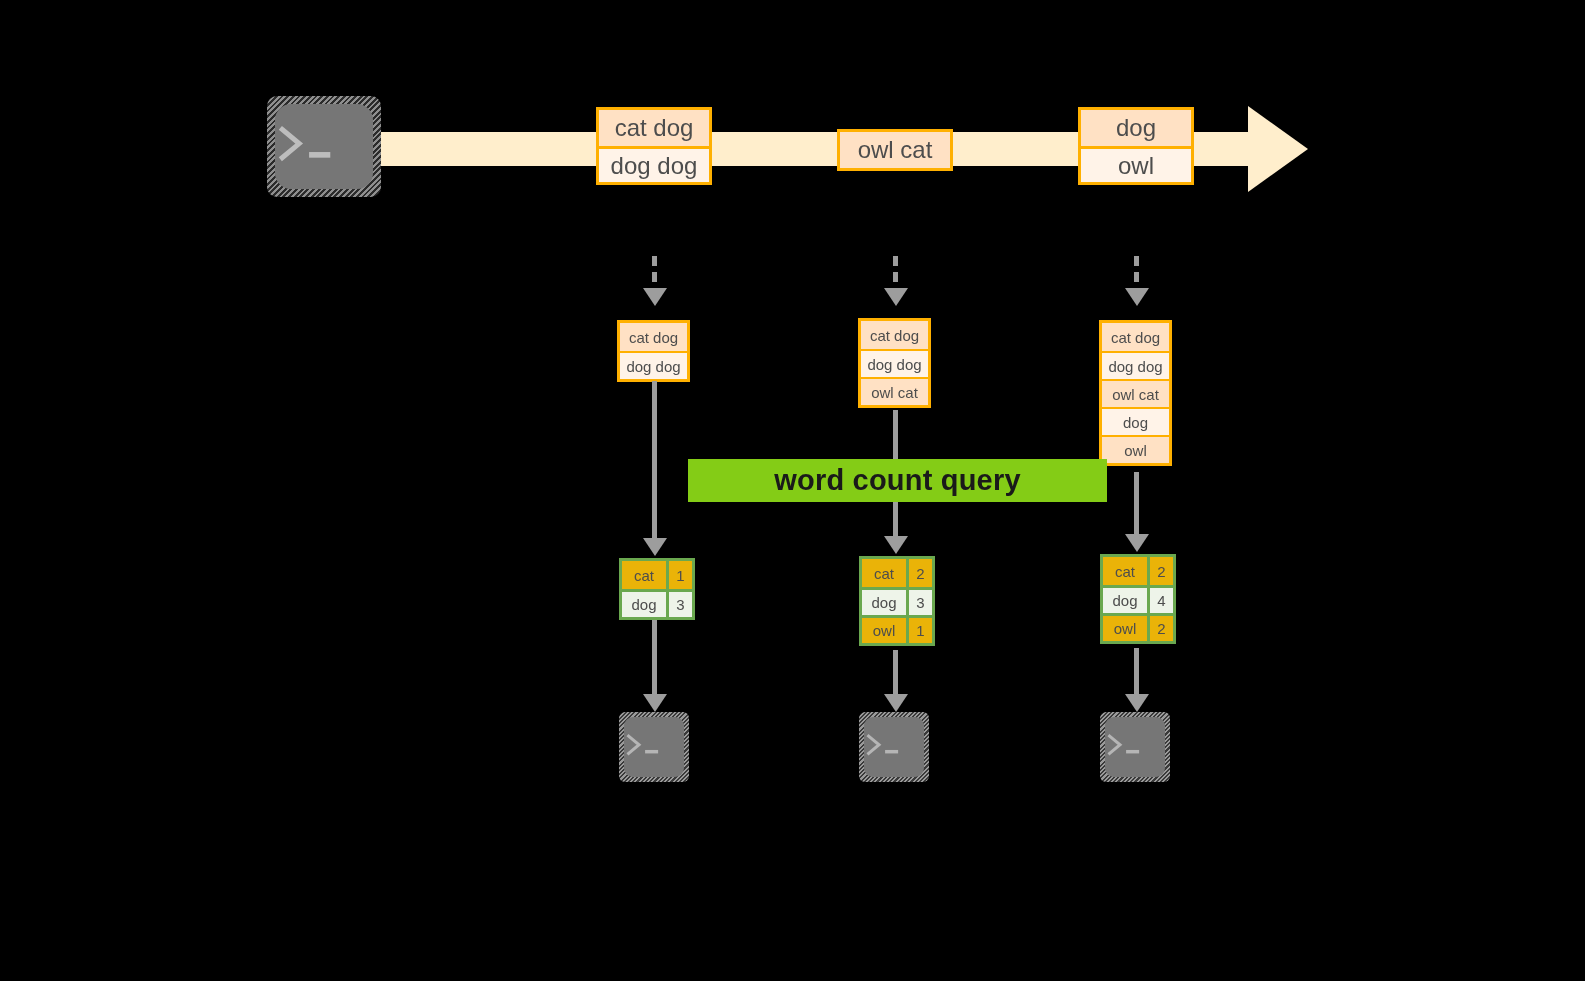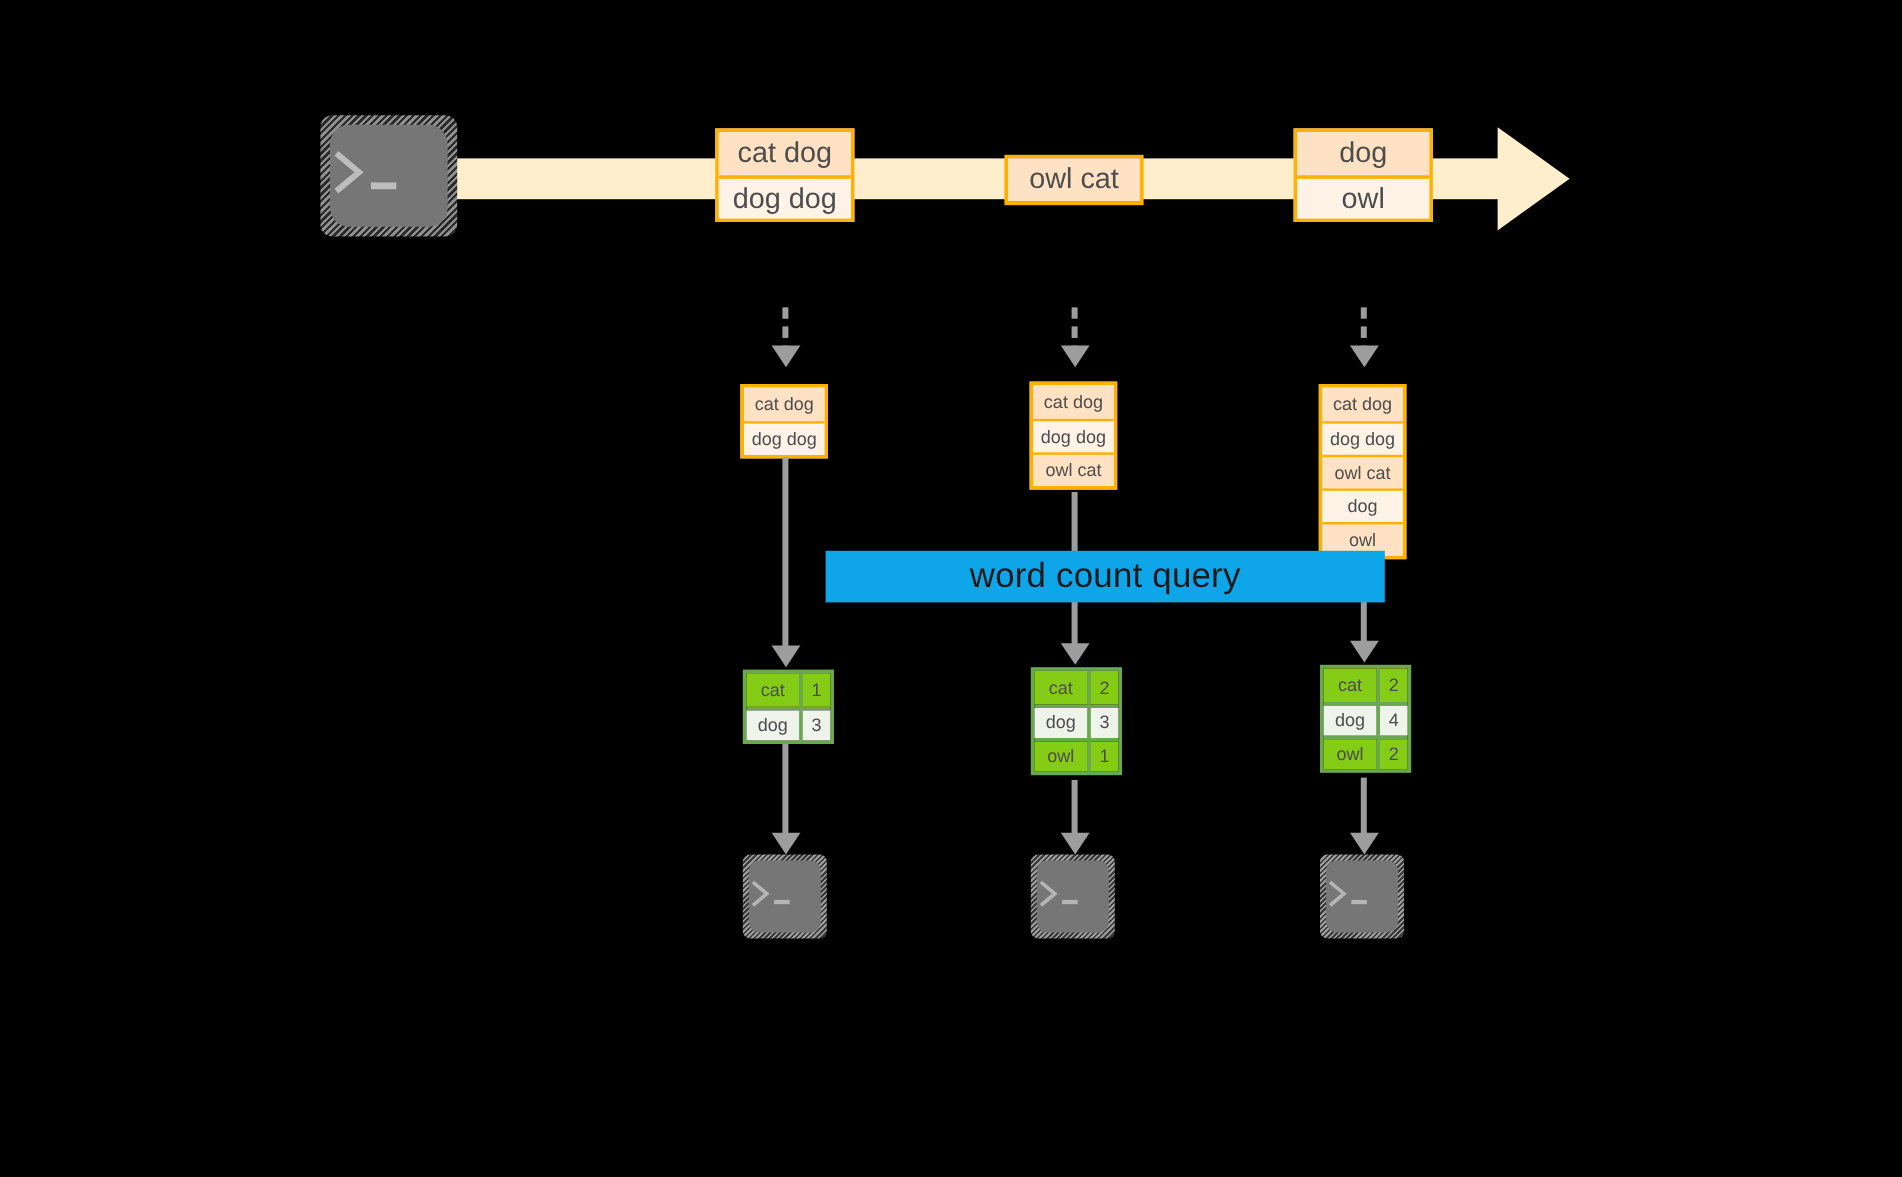--- a/index.html
+++ b/index.html
@@ -52,36 +52,36 @@
 
   
   .res{position:absolute;border:3px solid #6aa84f;box-sizing:border-box;
        font-size:15px;}
   .res-row{display:flex;box-sizing:border-box;height:28px;}
   .res-row + .res-row{border-top:3px solid #6aa84f;}
   .res-cell{box-sizing:border-box;display:flex;align-items:center;
        justify-content:center;color:#4d4d4d;}
   .res-word{width:44px;}
   .res-count{width:26px;border-left:3px solid #6aa84f;}
-  .res-row.dark .res-cell{background:#84cc16;}
+  .res-row.dark .res-cell{background:#eab308;}
   .res-row.light .res-cell{background:#eef4e9;}
 
   
   .conn{position:absolute;width:5px;background:#9d9d9d;}
   .conn-dash{position:absolute;width:5px;
       background-image:linear-gradient(#9d9d9d 0 60%,transparent 60% 100%);
       background-size:5px 16px;background-repeat:repeat-y;}
   .ahead{position:absolute;width:0;height:0;
       border-left:12px solid transparent;border-right:12px solid transparent;
       border-top:18px solid #9d9d9d;}
 
   
-  .qlabel{position:absolute;left:688px;top:459px;width:466px;height:43px;
-      background:#0ea5e9;color:#1a1a1a;font-size:29px;
-      display:flex;align-items:center;justify-content:center;letter-spacing:.2px;}
+  .qlabel{position:absolute;left:688px;top:459px;width:419px;height:43px;
+      background:#84cc16;color:#1a1a1a;font-size:29px;
+      display:flex;align-items:center;justify-content:center;letter-spacing:.2px;font-weight:bold;}
 </style>
 </head>
 <body>
 
 <div class="stage">
 
   <div class="stream-arrow">
     <div class="stream-shaft"></div>
     <div class="stream-head"></div>
   </div>

